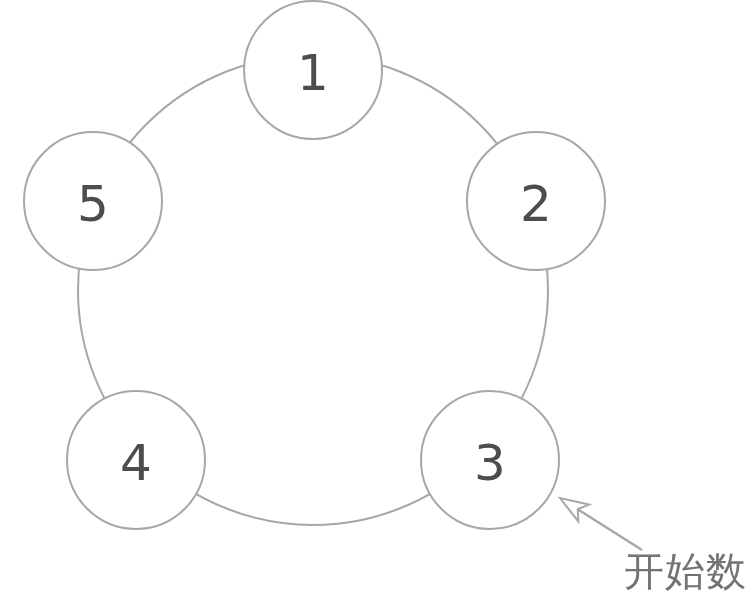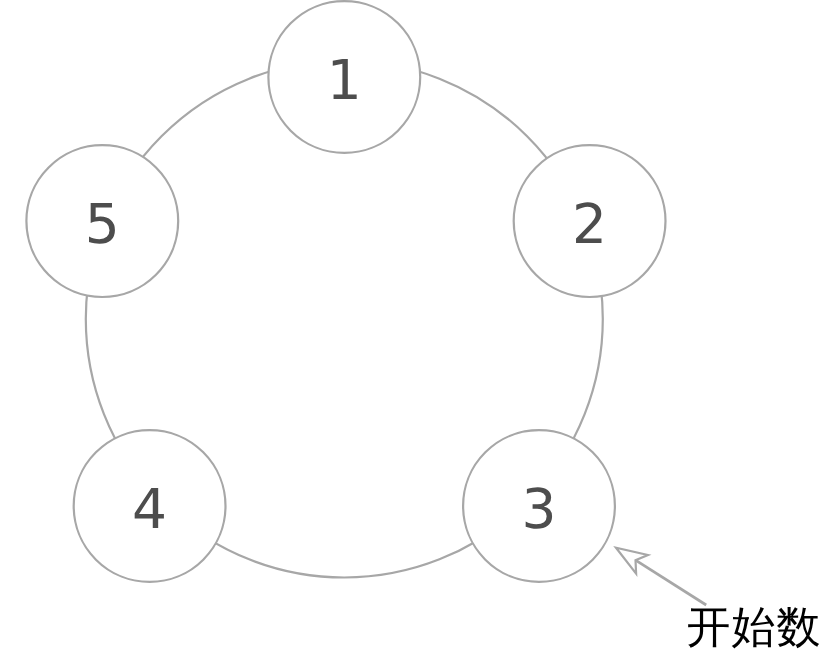--- a/index.html
+++ b/index.html
@@ -64,14 +64,14 @@
           <text class="node-label" x="136" y="460" text-anchor="middle" dominant-baseline="central" dy="3" fill="#4d4d4d">4</text>
         </g>
         <g>
           <circle class="node-circle" cx="93" cy="201" r="69" stroke="#a7a7a7"></circle>
           <text class="node-label" x="93" y="201" text-anchor="middle" dominant-baseline="central" dy="3" fill="#4d4d4d">5</text>
         </g>
       </g>
     <line stroke-width="2.5" x1="577.7346801474432" y1="509.246382532525" x2="642" y2="550" stroke="#a7a7a7"></line>
     <polygon fill="#ffffff" stroke-width="2" points="560,498 578.2908199430076,521.4402624945301 577.7346801474432,509.246382532525 589.0016604501743,504.55009092553655" stroke="#a7a7a7"></polygon>
   </svg>
-  <div class="caption" style="color: #000000;">开始数</div>
+  <div class="caption" style="color: #737373;">开始数</div>
 </div>
 
 </body></html>

